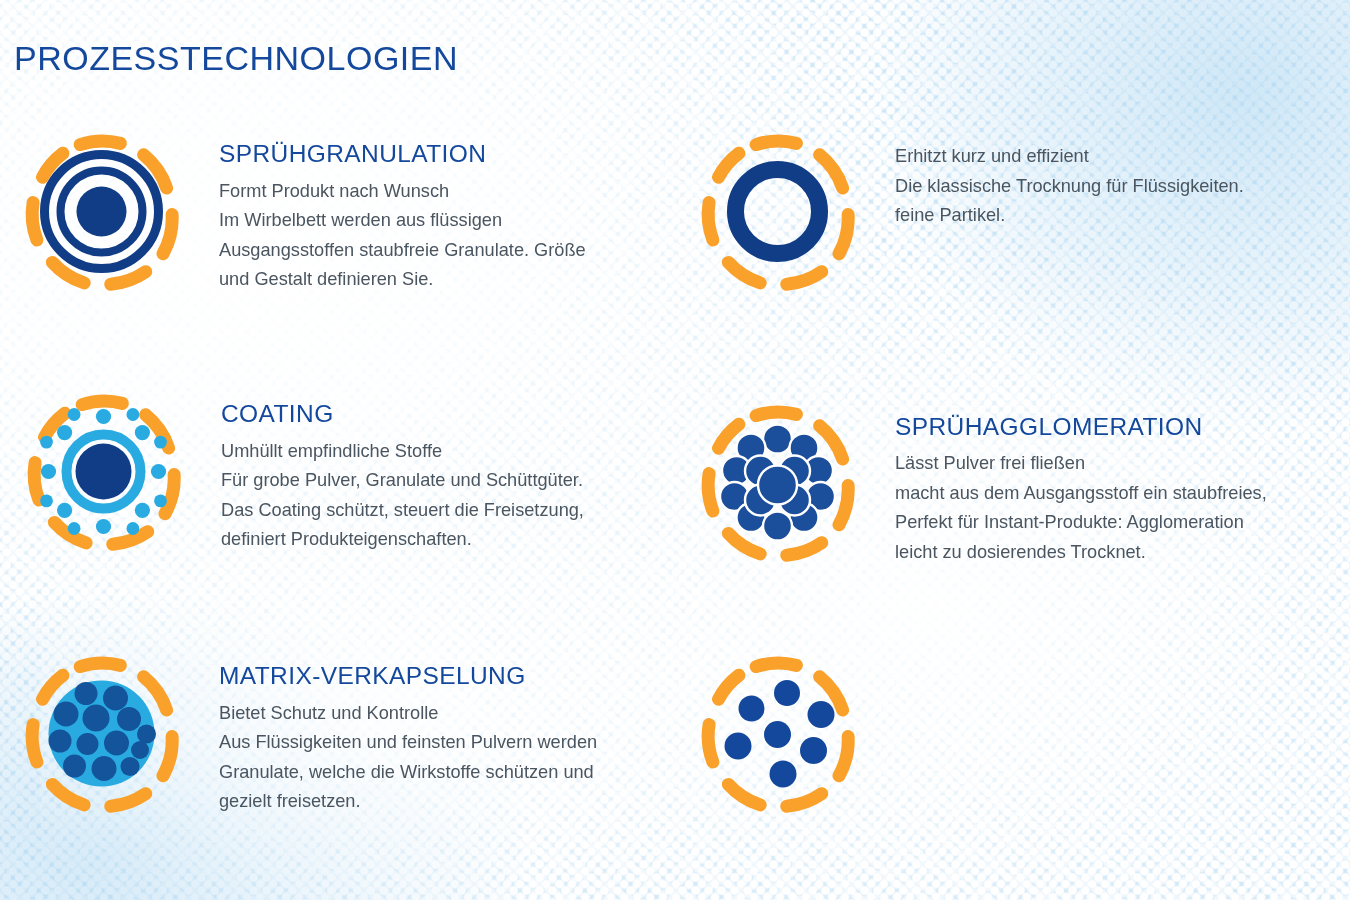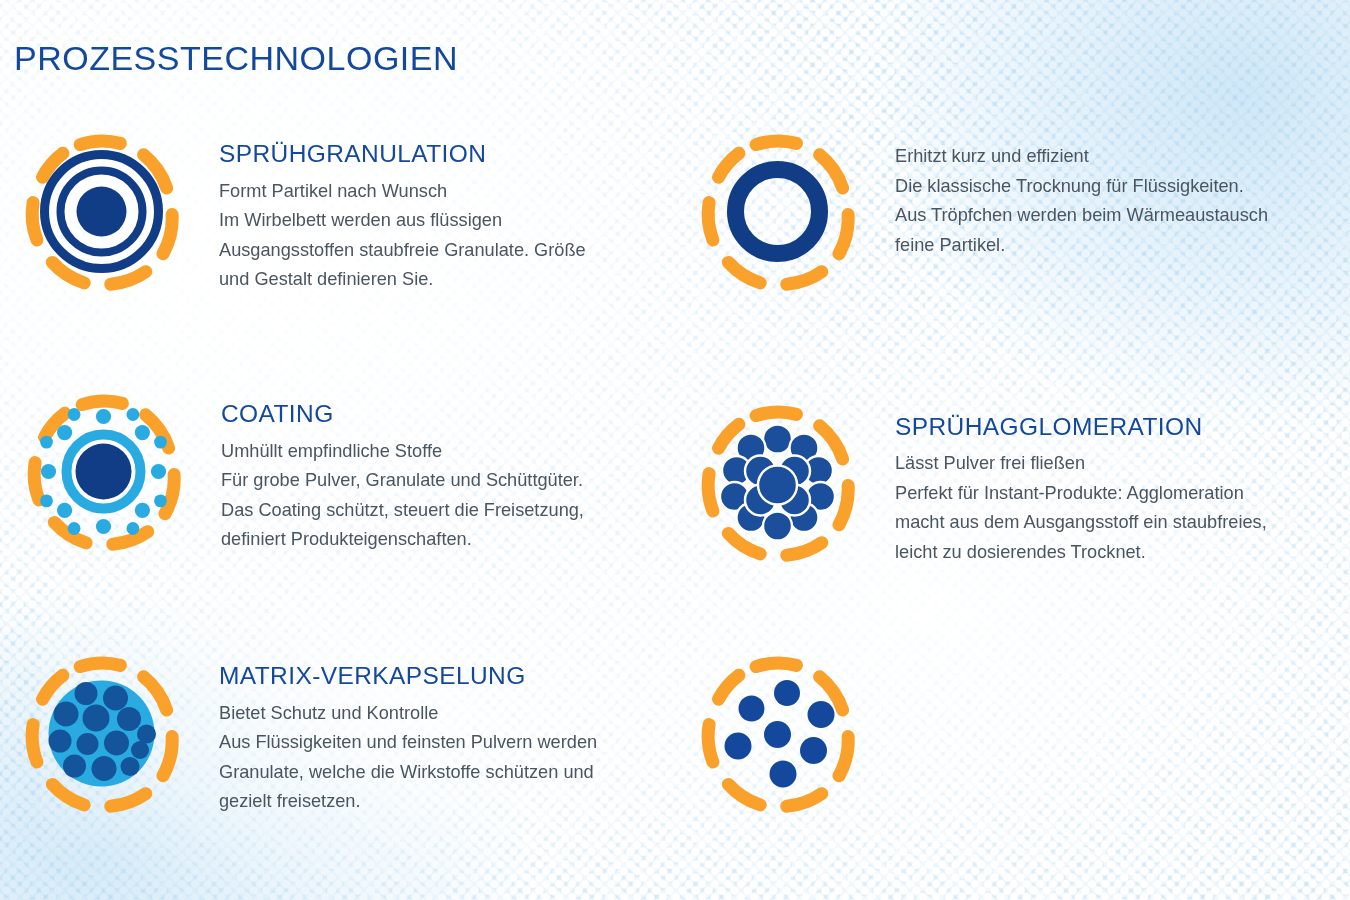--- a/index.html
+++ b/index.html
@@ -173,21 +173,21 @@
             <path d="M 28.5 53.2 A 72 72 0 0 1 48.9 29.3"></path>
           </g>
           <circle cx="87.5" cy="87.5" r="57" fill="none" stroke="#113C86" stroke-width="9"></circle>
           <circle cx="87.5" cy="87.5" r="41" fill="none" stroke="#113C86" stroke-width="8"></circle>
           <circle cx="87.5" cy="87.5" r="25" fill="#113C86"></circle>
         </svg>
       </div>
       <div class="card-text">
         <div class="card-title">SPRÜHGRANULATION</div>
         <div class="card-lines">
-          <div class="card-line">Formt Partikel nach Wunsch</div>
+          <div class="card-line">Formt Produkt nach Wunsch</div>
           <div class="card-line">Im Wirbelbett werden aus flüssigen</div>
           <div class="card-line">Ausgangsstoffen staubfreie Granulate. Größe</div>
           <div class="card-line">und Gestalt definieren Sie.</div>
         </div>
       </div>
     </div>
 
     <div class="card c1">
       <div class="icon-wrap">
         <svg width="175" height="175" viewBox="0 0 175 175" aria-hidden="true">
@@ -200,21 +200,20 @@
             <path d="M 22.9 116.0 A 72 72 0 0 1 19.1 78.6"></path>
             <path d="M 28.5 53.2 A 72 72 0 0 1 48.9 29.3"></path>
           </g>
           <circle cx="87.5" cy="87.5" r="42" fill="none" stroke="#113C86" stroke-width="17"></circle>
         </svg>
       </div>
       <div class="card-text">
         <div class="card-lines">
           <div class="card-line">Erhitzt kurz und effizient</div>
           <div class="card-line">Die klassische Trocknung für Flüssigkeiten.</div>
-          <div class="card-line">Aus Tröpfchen werden beim Wärmeaustausch</div>
           <div class="card-line">feine Partikel.</div>
         </div>
       </div>
     </div>
 
     <div class="card c2">
       <div class="icon-wrap">
         <svg width="175" height="175" viewBox="0 0 175 175" aria-hidden="true">
           <g fill="none" stroke="#F9A12B" stroke-width="13" stroke-linecap="round">
             <path d="M 66.1 20.6 A 72 72 0 0 1 106.4 19.4"></path>
@@ -286,22 +285,22 @@
             <circle cx="70.5" cy="105.0" r="15.5"></circle>
             <circle cx="104.5" cy="105.0" r="15.5"></circle>
             <circle cx="87.5" cy="90.0" r="19.5"></circle>
           </g>
         </svg>
       </div>
       <div class="card-text">
         <div class="card-title">SPRÜHAGGLOMERATION</div>
         <div class="card-lines">
           <div class="card-line">Lässt Pulver frei fließen</div>
+          <div class="card-line">macht aus dem Ausgangsstoff ein staubfreies,</div>
           <div class="card-line">Perfekt für Instant-Produkte: Agglomeration</div>
-          <div class="card-line">macht aus dem Ausgangsstoff ein staubfreies,</div>
           <div class="card-line">leicht zu dosierendes Trocknet.</div>
         </div>
       </div>
     </div>
 
     <div class="card c4">
       <div class="icon-wrap">
         <svg width="175" height="175" viewBox="0 0 175 175" aria-hidden="true">
           <g fill="none" stroke="#F9A12B" stroke-width="13" stroke-linecap="round">
             <path d="M 66.1 20.6 A 72 72 0 0 1 106.4 19.4"></path>

